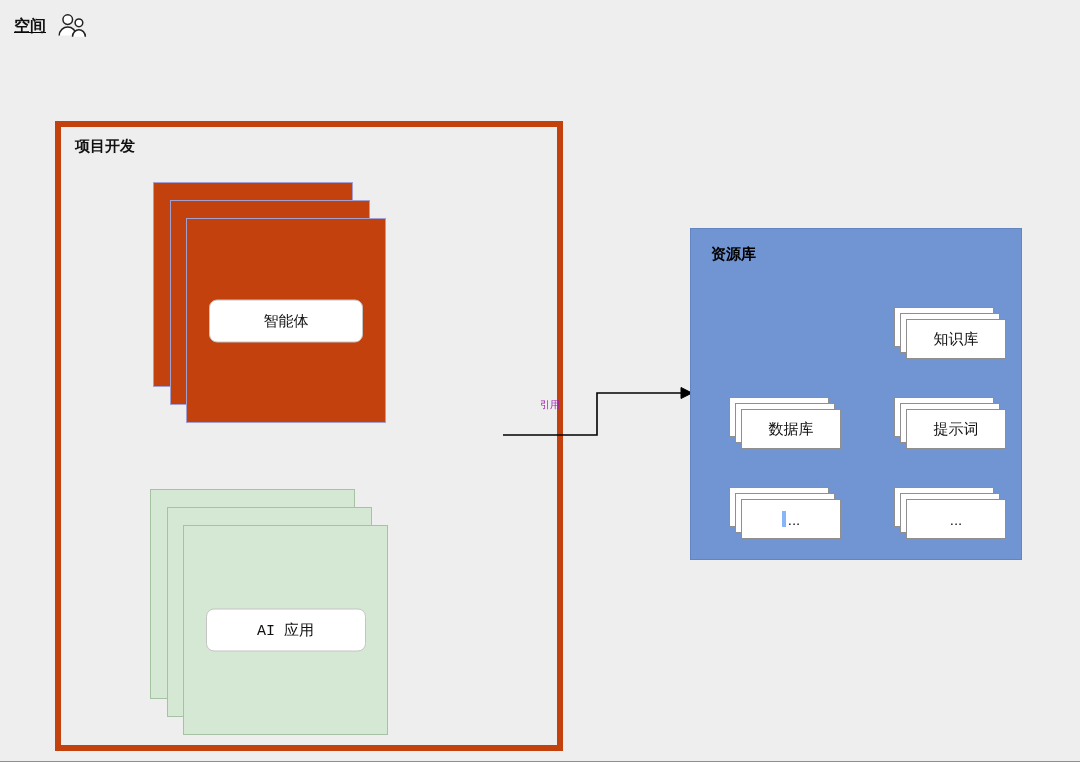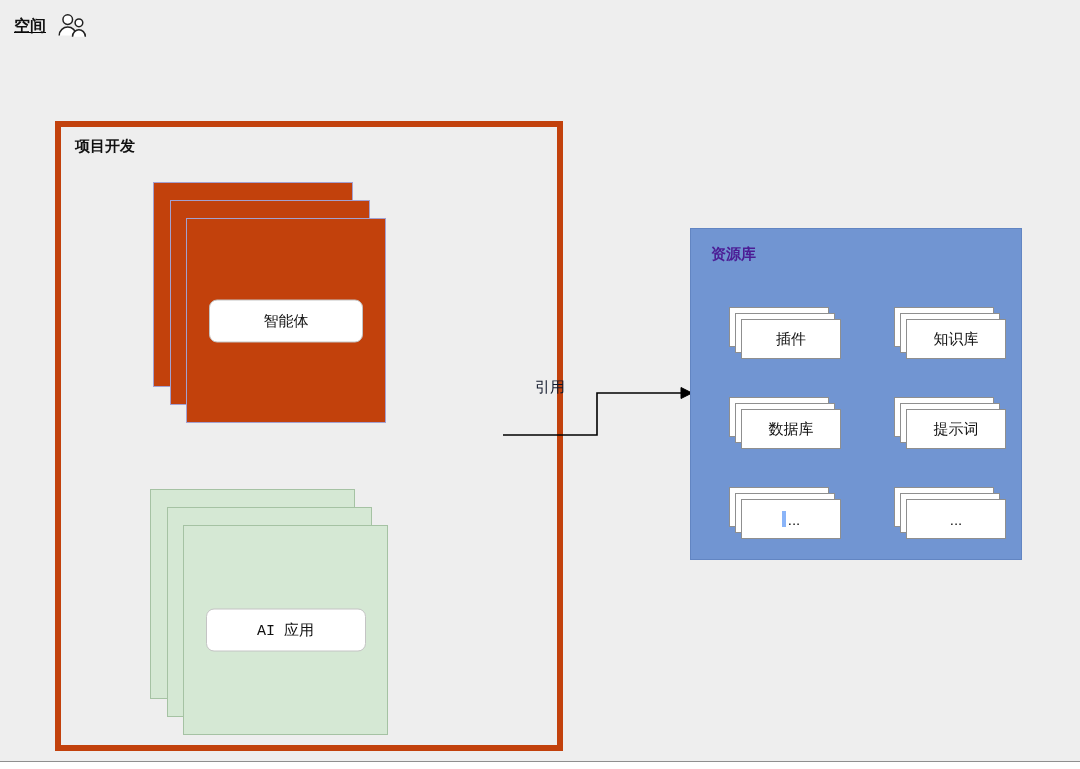--- a/index.html
+++ b/index.html
@@ -26,27 +26,27 @@
   .sq.b2 { left:-33px; top:-36px; }
   .sq.b1 { left:-16px; top:-18px; }
   .sq.front { left:0; top:0; }
   .pill { position:absolute; left:50%; top:50%; transform:translate(-50%,-50%);
           background:#ffffff; border:1px solid #c4c4c4; border-radius:8px;
           width:154px; padding:11px 0; text-align:center; font-size:15px; color:#111; }
   .pill.wide { width:160px; }
 
   
   .connector-svg { position:absolute; left:0; top:0; width:1080px; height:762px; pointer-events:none; }
-  .connector-label { position:absolute; left:520px; top:378px; width:60px; text-align:center;
-                     font-size:15px; color:#0f172a; }
+  .connector-label { position:absolute; left:520px; top:398px; width:60px; text-align:center;
+                     font-size:10px; color:#a21caf; }
 
   
   .resource-box { position:absolute; left:690px; top:228px; width:332px; height:332px;
                   background:#7195d2; border:1px solid #6285c2; }
-  .resource-title { position:absolute; left:20px; top:16px; font-size:15px; font-weight:bold; color:#4c1d95;text-align:center; }
+  .resource-title { position:absolute; left:20px; top:16px; font-size:15px; font-weight:bold; color:#000000;text-align:center; }
 
   
   .card-stack { position:absolute; width:100px; height:40px; }
   .cl { position:absolute; width:100px; height:40px; background:#ffffff; border:1px solid #8f8f8f; }
   .cl.b2 { left:-12px; top:-12px; }
   .cl.b1 { left:-6px;  top:-6px;  }
   .cl.front { left:0; top:0; display:flex; align-items:center; justify-content:center; }
   .card-label { font-size:15px; color:#111; }
   .cursor-bar { display:inline-block; width:4px; height:16px; background:#8ab4f8; margin-right:2px; vertical-align:middle; }
 
@@ -98,27 +98,20 @@
 
     <svg class="connector-svg">
       <path d="M503,435 L597,435 L597,393 L681,393" fill="none" stroke="#000000" stroke-width="1.6"></path>
       <polygon points="681,387.5 692,393 681,398.5" fill="#000000" stroke="#000000"></polygon>
     </svg>
     <div class="connector-label">引用</div>
 
     <div class="resource-box">
       <div class="resource-title">资源库</div>
 
-      <div class="card-stack col1 row1">
-        <div class="cl b2"></div>
-        <div class="cl b1"></div>
-        <div class="cl front">
-          <span class="card-label">插件</span>
-        </div>
-      </div>
 
       <div class="card-stack col2 row1">
         <div class="cl b2"></div>
         <div class="cl b1"></div>
         <div class="cl front">
           <span class="card-label">知识库</span>
         </div>
       </div>
 
       <div class="card-stack col2 row2">

